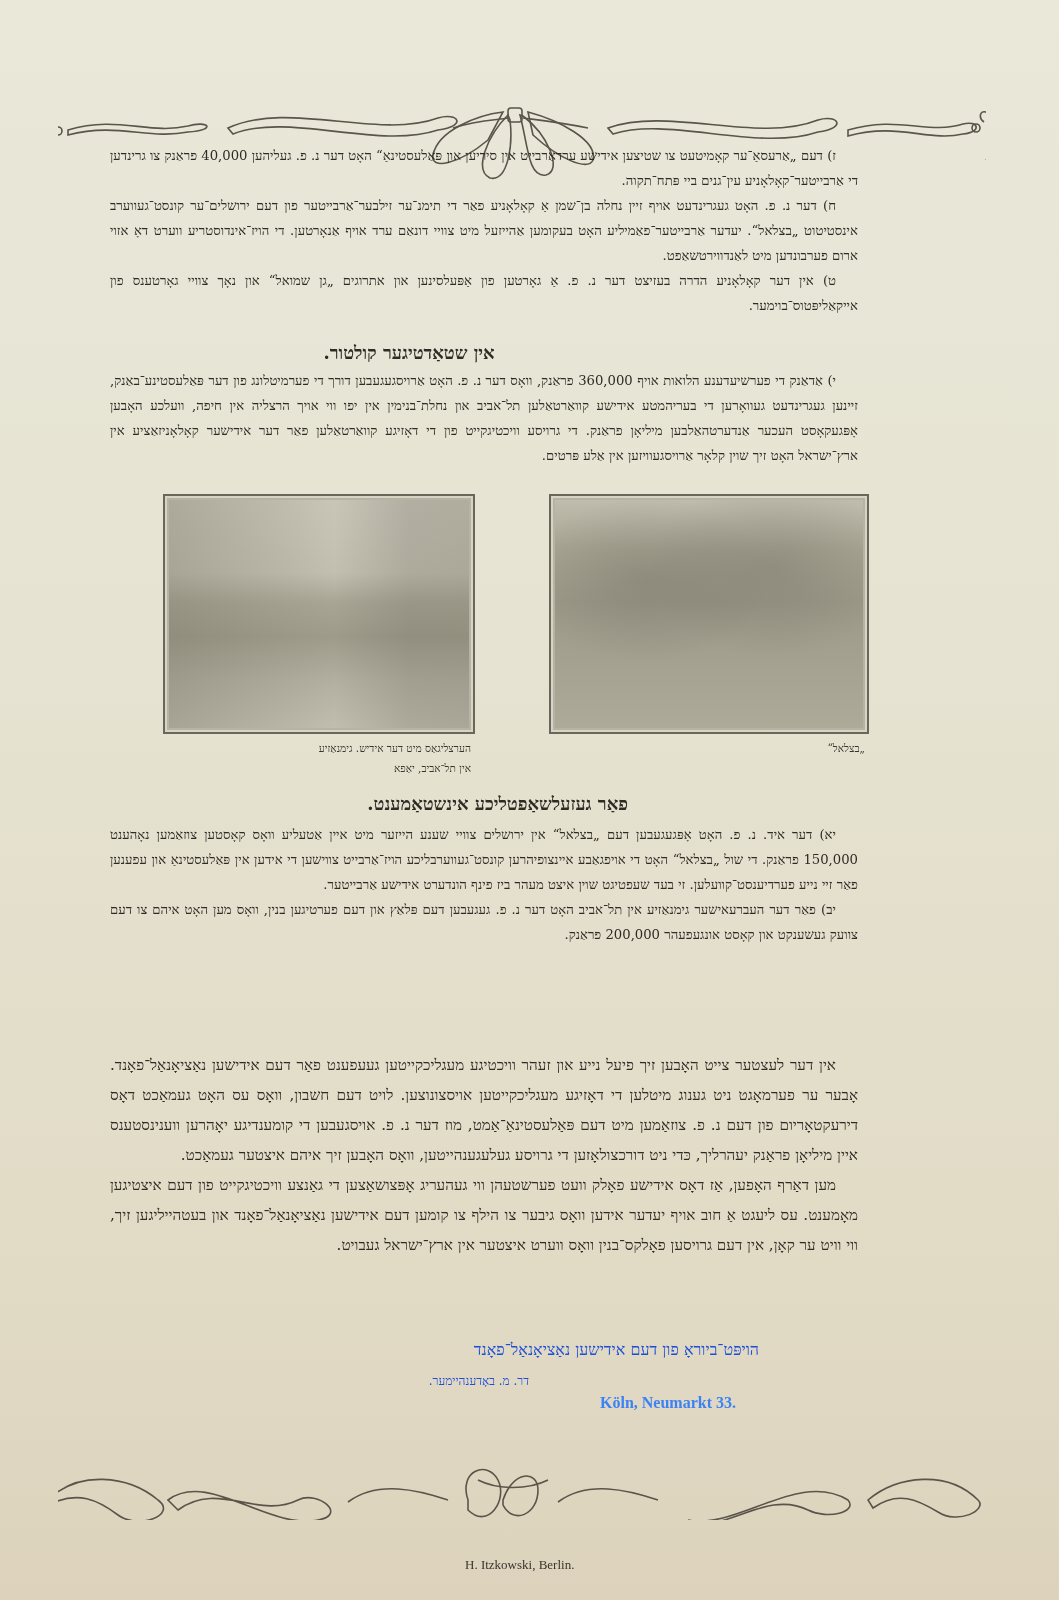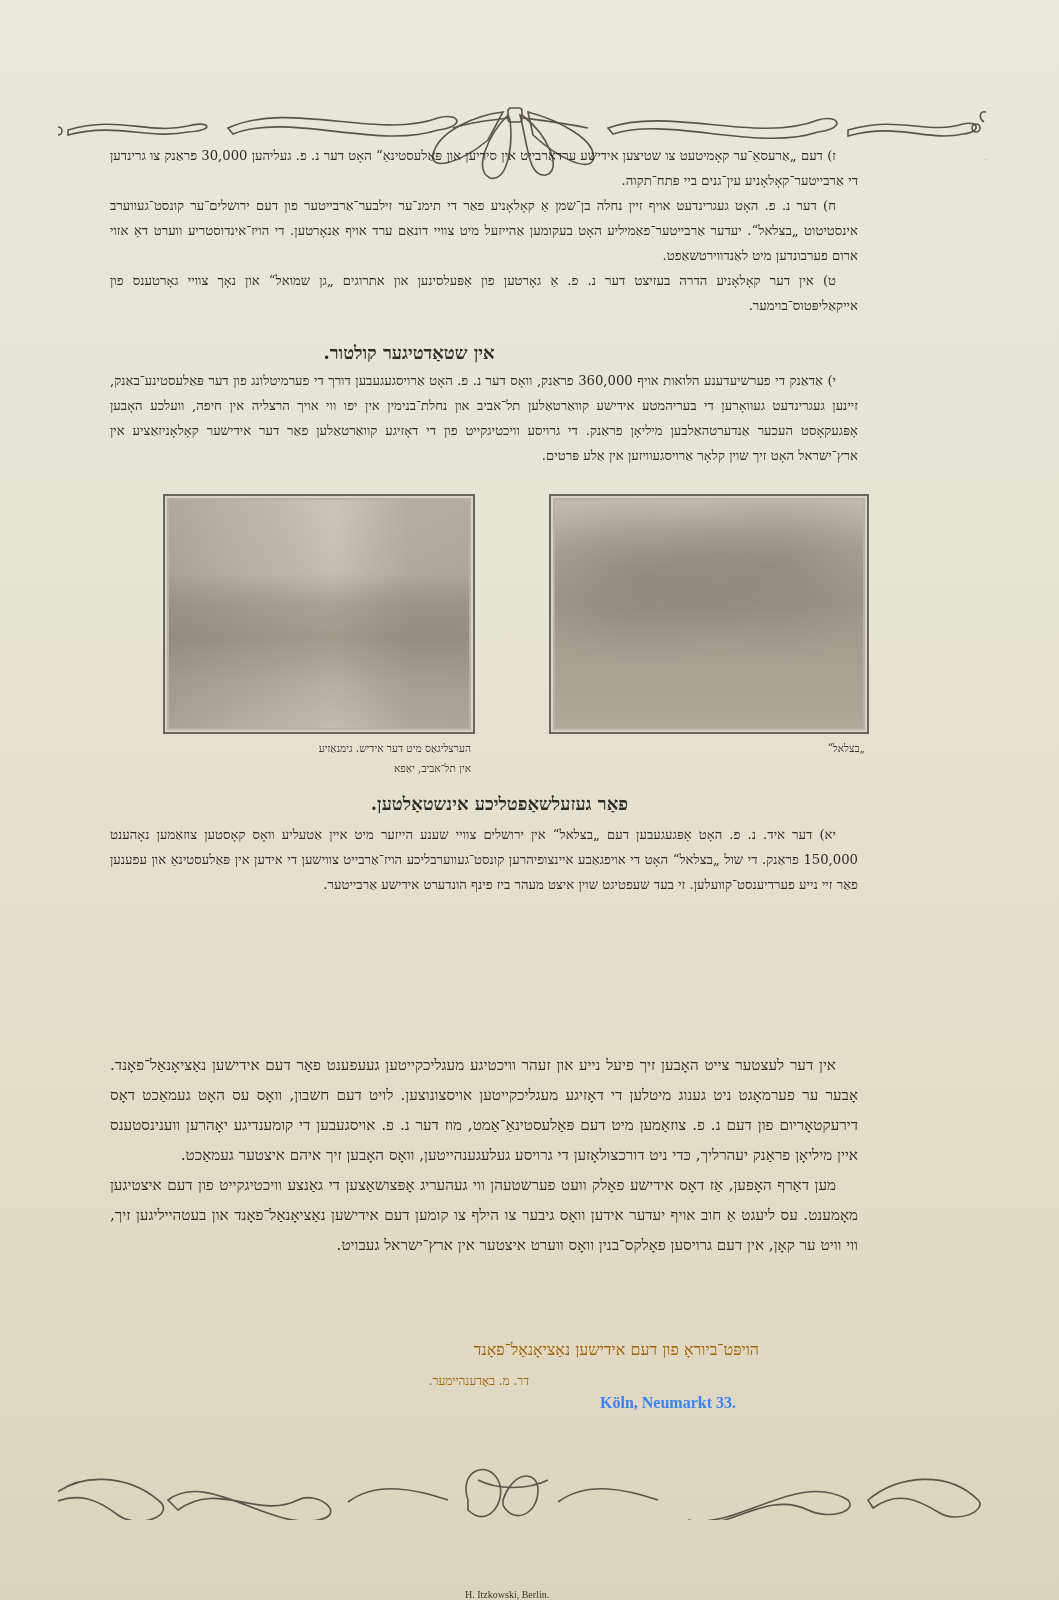--- a/index.html
+++ b/index.html
@@ -19,23 +19,23 @@
   .item { text-indent:22px; margin:0; }
   .heading { font-size:18px; text-align:right; margin:0; }
   .photo {
     position:absolute; border:2px solid #6a665c; background:#b7b3a4;
     box-shadow: inset 0 0 0 2px #d8d4c4;
   }
   .photo .inner { position:absolute; inset:4px; }
   .caption {
     position:absolute; direction:rtl; font-size:10.5px; line-height:20px; color:#3a342c;
   }
-  .signature { position:absolute; direction:rtl; font-size:16px; color:#a16207; }
+  .signature { position:absolute; direction:rtl; font-size:16px; color:#1d4ed8; }
   .latin { position:absolute; font-family:"Liberation Serif", serif; font-weight:bold; font-size:16px; color:#3b82f6; }
-  .printer { position:absolute; font-family:"Liberation Serif", serif; font-size:10px; color:#3a342c;margin-top:32px; }
+  .printer { position:absolute; font-family:"Liberation Serif", serif; font-size:13px; color:#3a342c; }
 </style>
 </head>
 <body>
 
 <div class="frame">
   <svg width="928" height="1460" viewBox="0 0 928 1460">
     <g fill="none" stroke="#5a544a" stroke-width="1.6">
 
       <path d="M-15 100 C -12 500, -12 1000, -15 1400"></path>
       <path d="M-10 100 C -8 500, -8 1000, -10 1400"></path>
@@ -67,21 +67,21 @@
       <path d="M445 1440 C 455 1410, 480 1410, 480 1430 C 480 1455, 455 1465, 445 1445 Z"></path>
       <path d="M420 1420 C 440 1430, 470 1430, 490 1420"></path>
       <path d="M500 1442 C 530 1420, 570 1430, 600 1440"></path>
       <path d="M630 1460 C 680 1470, 740 1410, 790 1440 C 800 1452, 770 1460, 750 1450 C 710 1430, 670 1470, 640 1462 Z"></path>
       <path d="M810 1440 C 840 1415, 890 1410, 920 1440 C 930 1450, 900 1465, 880 1452 C 860 1440, 840 1430, 815 1448 Z"></path>
     </g>
   </svg>
 </div>
 
 <div class="text-col p-small" style="top:143px;">
-  <p class="item"><span>ז)</span> <span>דעם „אַרעסאַ־ער קאָמיטעט צו שטיצען אידישע ערדאַרבייט אין סיריען און פּאַלעסטינאַ“ האָט דער נ. פ. געליהען 30,000 פראַנק צו גרינדען די אַרבייטער־קאָלאָניע עין־גנים ביי פּתח־תקוה.</span></p>
+  <p class="item"><span>ז)</span> <span>דעם „אַרעסאַ־ער קאָמיטעט צו שטיצען אידישע ערדאַרבייט אין סיריען און פּאַלעסטינאַ“ האָט דער נ. פ. געליהען 40,000 פראַנק צו גרינדען די אַרבייטער־קאָלאָניע עין־גנים ביי פּתח־תקוה.</span></p>
   <p class="item"><span>ח)</span> <span>דער נ. פ. האָט געגרינדעט אויף זיין נחלה בן־שמן אַ קאָלאָניע פאַר די תימנ־ער זילבער־אַרבייטער פון דעם ירושלים־ער קונסט־געווערב אינסטיטוט „בצלאל“. יעדער אַרבייטער־פאַמיליע האָט בעקומען אַהייזעל מיט צוויי דונאַם ערד אויף אַנאָרטען. די הויז־אינדוסטריע ווערט דאָ אזוי ארום פערבונדען מיט לאַנדווירטשאַפט.</span></p>
   <p class="item"><span>ט)</span> <span>אין דער קאָלאָניע הדרה בעזיצט דער נ. פ. אַ גאָרטען פון אַפּעלסינען און אתרוגים „גן שמואל“ און נאָך צוויי גאָרטענס פון אייקאַליפּטוס־בוימער.</span></p>
 </div>
 
 <div class="text-col" style="top:342px;">
   <h2 class="heading" style="padding-right:150px;text-align:center;">אין שטאַדטיגער קולטור.</h2>
 </div>
 <div class="text-col p-small" style="top:368px;">
   <p class="item"><span>י)</span> <span>אַדאַנק די פערשיעדענע הלואות אויף 360,000 פראַנק, וואָס דער נ. פ. האָט אַרויסגעגעבען דורך די פערמיטלונג פון דער פּאַלעסטינע־באַנק, זיינען געגרינדעט געוואָרען די בעריהמטע אידישע קוואַרטאַלען תל־אביב און נחלת־בנימין אין יפו ווי אויך הרצליה אין חיפה, וועלכע האָבען אָפּגעקאָסט העכער אַנדערטהאַלבען מיליאָן פראַנק. די גרויסע וויכטיגקייט פון די דאָזיגע קוואַרטאַלען פאַר דער אידישער קאָלאָניזאַציע אין ארץ־ישראל האָט זיך שוין קלאָר אַרויסגעוויזען אין אַלע פּרטים.</span></p>
 </div>
@@ -102,24 +102,25 @@
       linear-gradient(180deg, #c1bdae 0%, #a8a493 22%, #9d9989 45%, #a5a191 70%, #aeaa9a 100%);"></div>
   <div class="inner" style="background:
       radial-gradient(ellipse at 30% 35%, rgba(100,95,85,0.3), rgba(0,0,0,0) 40%),
       radial-gradient(ellipse at 70% 30%, rgba(100,95,85,0.3), rgba(0,0,0,0) 40%);"></div>
 </div>
 <div class="caption" style="left:549px; top:738px; width:316px;">
   <div>„בצלאל“</div>
 </div>
 
 <div class="text-col" style="top:793px;">
-  <h2 class="heading" style="padding-right:230px;">פאַר געזעלשאַפטליכע אינשטאַלטען.</h2>
+  <h2 class="heading" style="padding-right:230px;">פאַר געזעלשאַפטליכע אינשטאַמענט.</h2>
 </div>
 <div class="text-col p-small" style="top:822px;">
   <p class="item"><span>יא)</span> <span>דער איד. נ. פ. האָט אָפּגעגעבען דעם „בצלאל“ אין ירושלים צוויי שענע הייזער מיט איין אַטעליע וואָס קאָסטען צוזאַמען נאָהענט 150,000 פראַנק. די שול „בצלאל“ האָט די אויפגאַבע איינצופיהרען קונסט־געווערבליכע הויז־אַרבייט צווישען די אידען אין פּאַלעסטינאַ און עפענען פאַר זיי נייע פערדיענסט־קוועלען. זי בעד שעפטיגט שוין איצט מעהר ביז פינף הונדערט אידישע אַרבייטער.</span></p>
+  <p class="item"><span>יב)</span> <span>פאַר דער העברעאישער גימנאַזיע אין תל־אביב האָט דער נ. פ. געגעבען דעם פּלאַץ און דעם פערטיגען בנין, וואָס מען האָט איהם צו דעם צוועק געשענקט און קאָסט אונגעפעהר 200,000 פראַנק.</span></p>
 </div>
 
 <div class="text-col p-large" style="top:1050px;">
   <p class="item">אין דער לעצטער צייט האָבען זיך פיעל נייע און זעהר וויכטיגע מעגליכקייטען געעפענט פאַר דעם אידישען נאַציאָנאַל־פאָנד. אָבער ער פערמאָגט ניט גענוג מיטלען די דאָזיגע מעגליכקייטען אויסצונוצען. לויט דעם חשבון, וואָס עס האָט געמאַכט דאָס דירעקטאָריום פון דעם נ. פ. צוזאַמען מיט דעם פּאַלעסטינאַ־אַמט, מוז דער נ. פ. אויסגעבען די קומענדיגע יאָהרען ווענינסטענס איין מיליאָן פראַנק יעהרליך, כּדי ניט דורכצולאָזען די גרויסע געלעגענהייטען, וואָס האָבען זיך איהם איצטער געמאַכט.</p>
   <p class="item">מען דאַרף האָפען, אַז דאָס אידישע פאָלק וועט פערשטעהן ווי געהעריג אָפּצושאַצען די גאַנצע וויכטיגקייט פון דעם איצטיגען מאָמענט. עס ליעגט אַ חוב אויף יעדער אידען וואָס גיבער צו הילף צו קומען דעם אידישען נאַציאָנאַל־פאָנד און בעטהייליגען זיך, ווי וויט ער קאָן, אין דעם גרויסען פאָלקס־בנין וואָס ווערט איצטער אין ארץ־ישראל געבויט.</p>
 </div>
 
 <div class="signature" style="right:300px; top:1340px;">הויפּט־ביוראָ פון דעם אידישען נאַציאָנאַל־פאָנד</div>
 <div class="signature" style="right:530px; top:1374px; font-size:12px;">דר. מ. באָדענהיימער.</div>
 <div class="latin" style="left:600px; top:1394px;">Köln, Neumarkt 33.</div>

